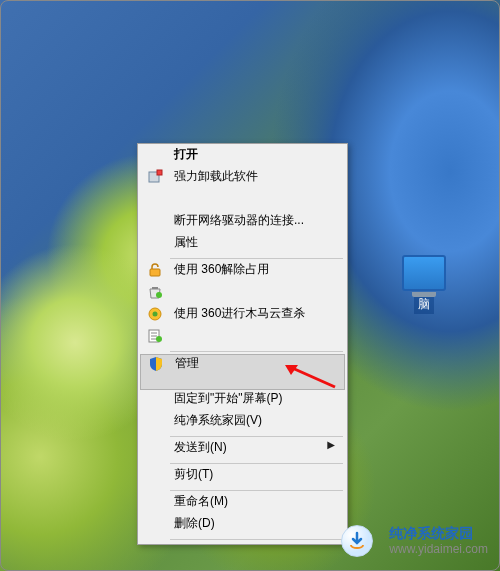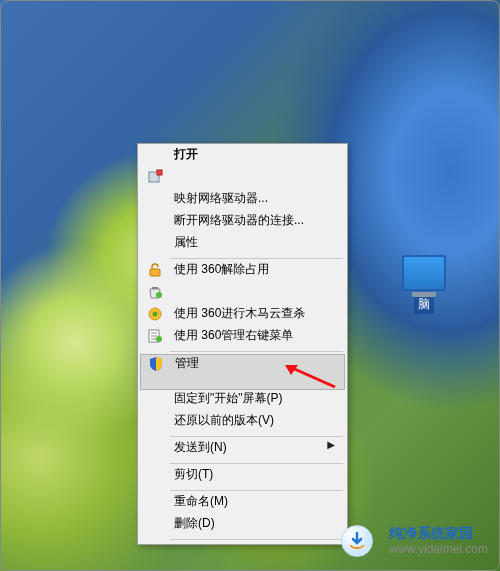--- a/index.html
+++ b/index.html
@@ -151,25 +151,25 @@
     <span class="text">打开</span>
   </div>
 
   <div class="item">
     <span class="iconcell">
       <svg class="ic" viewBox="0 0 16 16">
           <rect x="2" y="3" width="10" height="10" fill="#d0d8e0" stroke="#7088a0"></rect>
           <rect x="10" y="1" width="5" height="5" fill="#f04040" stroke="#b02020"></rect>
         </svg>
     </span>
-  </div>
-
-  <div class="item">
-    <span class="iconcell"></span>
-    <span class="text">映射网络驱动器...</span>
+    <span class="text">强力卸载此软件</span>
+  </div>
+
+  <div class="item">
+    <span class="iconcell"></span>
   </div>
 
   <div class="item">
     <span class="iconcell"></span>
     <span class="text">断开网络驱动器的连接...</span>
   </div>
 
   <div class="item">
     <span class="iconcell"></span>
     <span class="text">属性</span>
@@ -210,21 +210,20 @@
   <div class="item">
     <span class="iconcell">
       <svg class="ic" viewBox="0 0 16 16">
           <rect x="2" y="2" width="10" height="12" fill="#fff" stroke="#888"></rect>
           <line x1="4" y1="5" x2="10" y2="5" stroke="#888"></line>
           <line x1="4" y1="8" x2="10" y2="8" stroke="#888"></line>
           <line x1="4" y1="11" x2="10" y2="11" stroke="#888"></line>
           <circle cx="12" cy="11" r="3" fill="#50c030"></circle>
         </svg>
     </span>
-    <span class="text">使用 360管理右键菜单</span>
   </div>
 
   <div class="sep"></div>
 
   <div class="item hl">
     <span class="iconcell">
       <svg class="ic" viewBox="0 0 16 16">
           <path d="M8 1 L14 3 V8 c0 4 -3 6 -6 7 c-3 -1 -6 -3 -6 -7 V3 z" fill="#2868c8"></path>
           <path d="M8 1 L14 3 V8 c0 4 -3 6 -6 7 V1 z" fill="#f8c020"></path>
         </svg>
@@ -232,21 +231,21 @@
     <span class="text">管理</span>
   </div>
 
   <div class="item">
     <span class="iconcell"></span>
     <span class="text">固定到"开始"屏幕(P)</span>
   </div>
 
   <div class="item">
     <span class="iconcell"></span>
-    <span class="text">还原以前的版本(V)</span>
+    <span class="text">纯净系统家园(V)</span>
   </div>
 
   <div class="sep"></div>
 
   <div class="item">
     <span class="iconcell"></span>
     <span class="text">发送到(N)</span>
     <span class="arrow">▶</span>
   </div>
 

